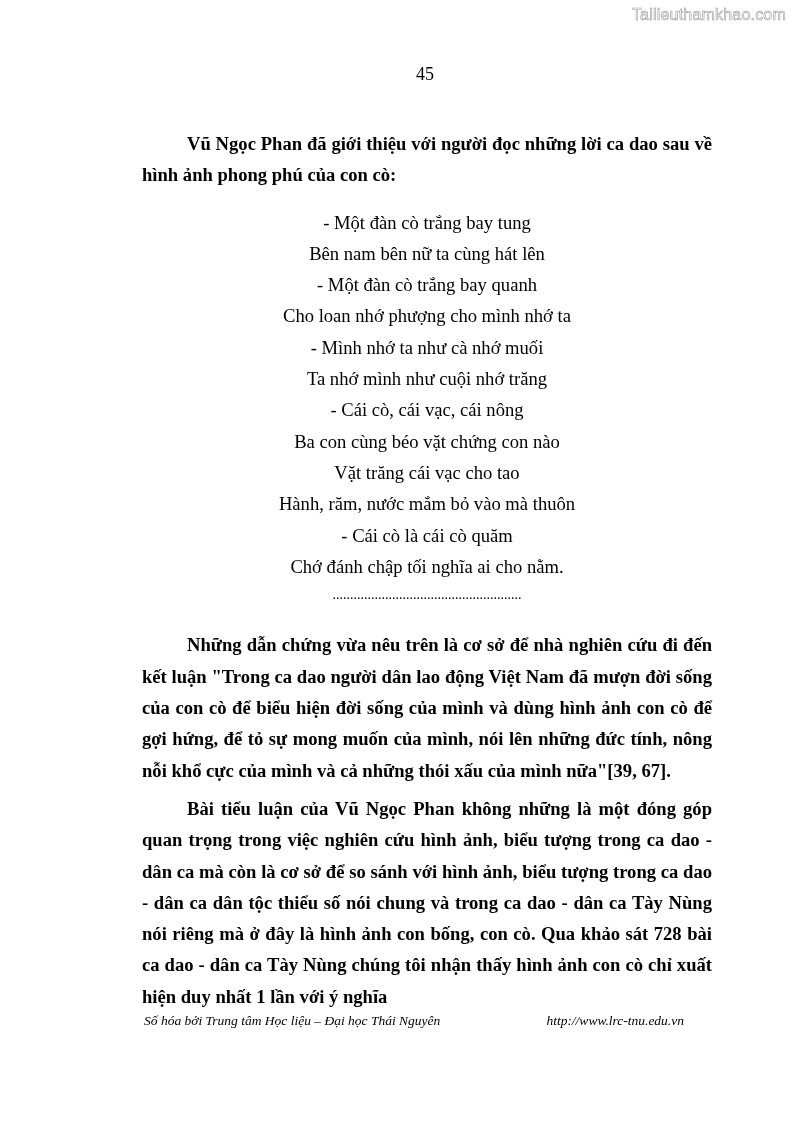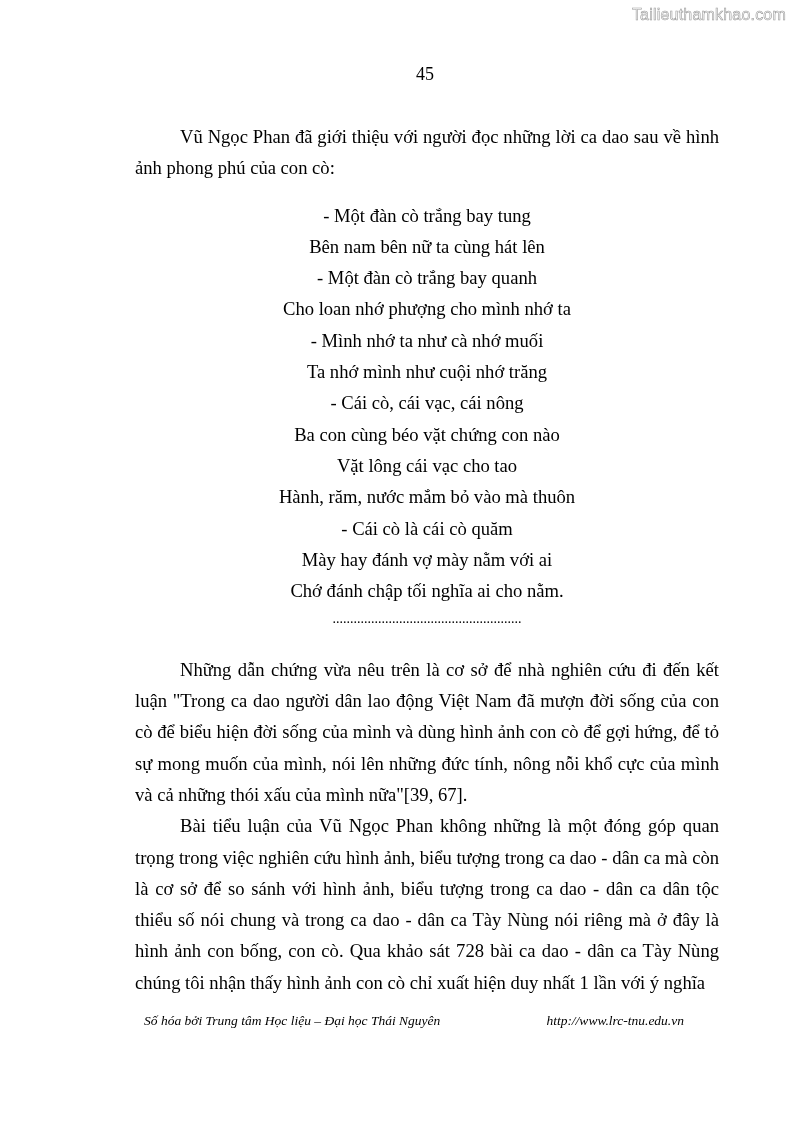--- a/index.html
+++ b/index.html
@@ -35,23 +35,24 @@
     }
     .content {
       position: absolute;
       left: 135px;
       top: 121px;
       width: 584px;
       font-size: 18.6px;
       line-height: 31.3px;
     }
     .para {
-      margin: 0;
+      margin: 7px;
       text-align: justify;
       text-indent: 45px;
+      font-weight: bold;
     }
     .poem {
       margin: 16px;
       text-align: center;
     }
     .poem .line {
       display: block;
       height: 31.3px;
     }
     .dots {
@@ -85,24 +86,23 @@
 
   <div class="poem">
     <span class="line">- Một đàn cò trắng bay tung</span>
     <span class="line">Bên nam bên nữ ta cùng hát lên</span>
     <span class="line">- Một đàn cò trắng bay quanh</span>
     <span class="line">Cho loan nhớ phượng cho mình nhớ ta</span>
     <span class="line">- Mình nhớ ta như cà nhớ muối</span>
     <span class="line">Ta nhớ mình như cuội nhớ trăng</span>
     <span class="line">- Cái cò, cái vạc, cái nông</span>
     <span class="line">Ba con cùng béo vặt chứng con nào</span>
-    <span class="line">Vặt lông cái vạc cho tao</span>
+    <span class="line">Vặt trăng cái vạc cho tao</span>
     <span class="line">Hành, răm, nước mắm bỏ vào mà thuôn</span>
     <span class="line">- Cái cò là cái cò quăm</span>
-    <span class="line">Mày hay đánh vợ mày nằm với ai</span>
     <span class="line">Chớ đánh chập tối nghĩa ai cho nằm.</span>
     <span class="dots">......................................................</span>
   </div>
 
   <p class="para">Những dẫn chứng vừa nêu trên là cơ sở để nhà nghiên cứu đi đến kết luận "Trong ca dao người dân lao động Việt Nam đã mượn đời sống của con cò để biểu hiện đời sống của mình và dùng hình ảnh con cò để gợi hứng, để tỏ sự mong muốn của mình, nói lên những đức tính, nông nỗi khổ cực của mình và cả những thói xấu của mình nữa"[39, 67].</p>
   <p class="para">Bài tiểu luận của Vũ Ngọc Phan không những là một đóng góp quan trọng trong việc nghiên cứu hình ảnh, biểu tượng trong ca dao - dân ca mà còn là cơ sở để so sánh với hình ảnh, biểu tượng trong ca dao - dân ca dân tộc thiểu số nói chung và trong ca dao - dân ca Tày Nùng nói riêng mà ở đây là hình ảnh con bống, con cò. Qua khảo sát 728 bài ca dao - dân ca Tày Nùng chúng tôi nhận thấy hình ảnh con cò chỉ xuất hiện duy nhất 1 lần với ý nghĩa</p>
 </div>
 
 <div class="footer">
   <span>Số hóa bởi Trung tâm Học liệu – Đại học Thái Nguyên</span>

